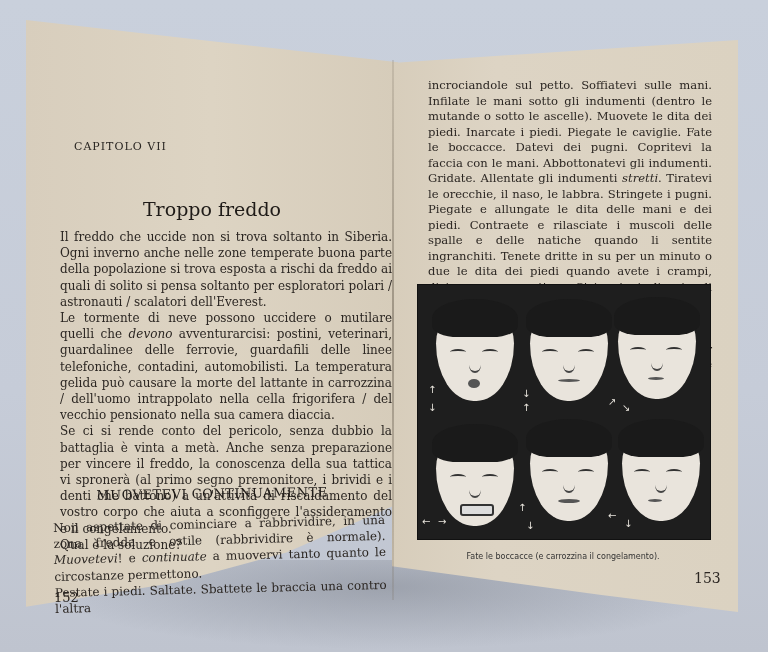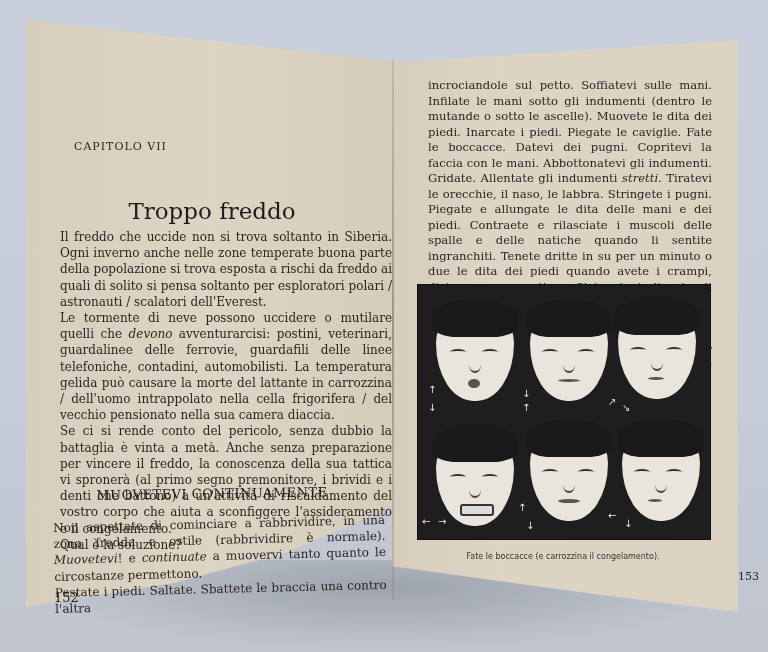--- a/index.html
+++ b/index.html
@@ -28,21 +28,21 @@
   .spine {
     position:absolute; left:392px; top:60px; width:2px; height:540px;
     background: linear-gradient(180deg, rgba(120,110,95,0.2), rgba(120,110,95,0.6), rgba(120,110,95,0.2));
   }
   .chapter {
     position:absolute; left:26px; top:140px; width:372px; text-align:left;
     font-size:11px; letter-spacing:1px; color:#2a2622;margin-left:48px;
   }
   .title {
     position:absolute; left:26px; top:198px; width:372px; text-align:center;
-    font-size:23px; color:#1f1b18;
+    font-size:19px; color:#1f1b18;
   }
   .body-text {
     position:absolute; font-size:12px; line-height:16.2px; color:#2b2622;
     text-align:justify;
   }
   .body-text p { margin:0; }
   .left-text { left:60px; top:229px; width:332px; }
   .subhead {
     position:absolute; left:26px; top:486px; width:372px; text-align:center;
     font-size:13px; letter-spacing:0.5px; color:#1f1b18;
@@ -64,21 +64,21 @@
     background:#1a1a1a; border-radius:50% 50% 30% 30%;
   }
   .eye { position:absolute; width:16px; height:4px; border-top:2px solid #333; border-radius:50%; top:44px; }
   .nose { position:absolute; left:33px; top:52px; width:12px; height:14px; border-bottom:2px solid #444; border-radius:0 0 50% 50%; }
   .mouth { position:absolute; left:28px; top:74px; width:22px; height:6px; border-radius:50%; background:#555; }
   .arrow { position:absolute; color:#e8e4dc; font-size:10px; line-height:10px; font-family:"DejaVu Sans", sans-serif; }
   .caption {
     position:absolute; left:417px; top:552px; width:292px; text-align:center;
     font-family:"DejaVu Sans", "Liberation Sans", sans-serif; font-size:8px; color:#333;
   }
-  .pageno-right { position:absolute; left:694px; top:570px; font-size:11px; color:#2b2622;margin-left:44px; }
+  .pageno-right { position:absolute; left:694px; top:570px; font-size:14px; color:#2b2622; }
   em { font-style:italic; }
 </style>
 </head>
 <body>
 
 <div class="shadow"></div>
 
 <div class="page page-left"></div>
 <div class="page page-right"></div>
 <div class="spine"></div>

